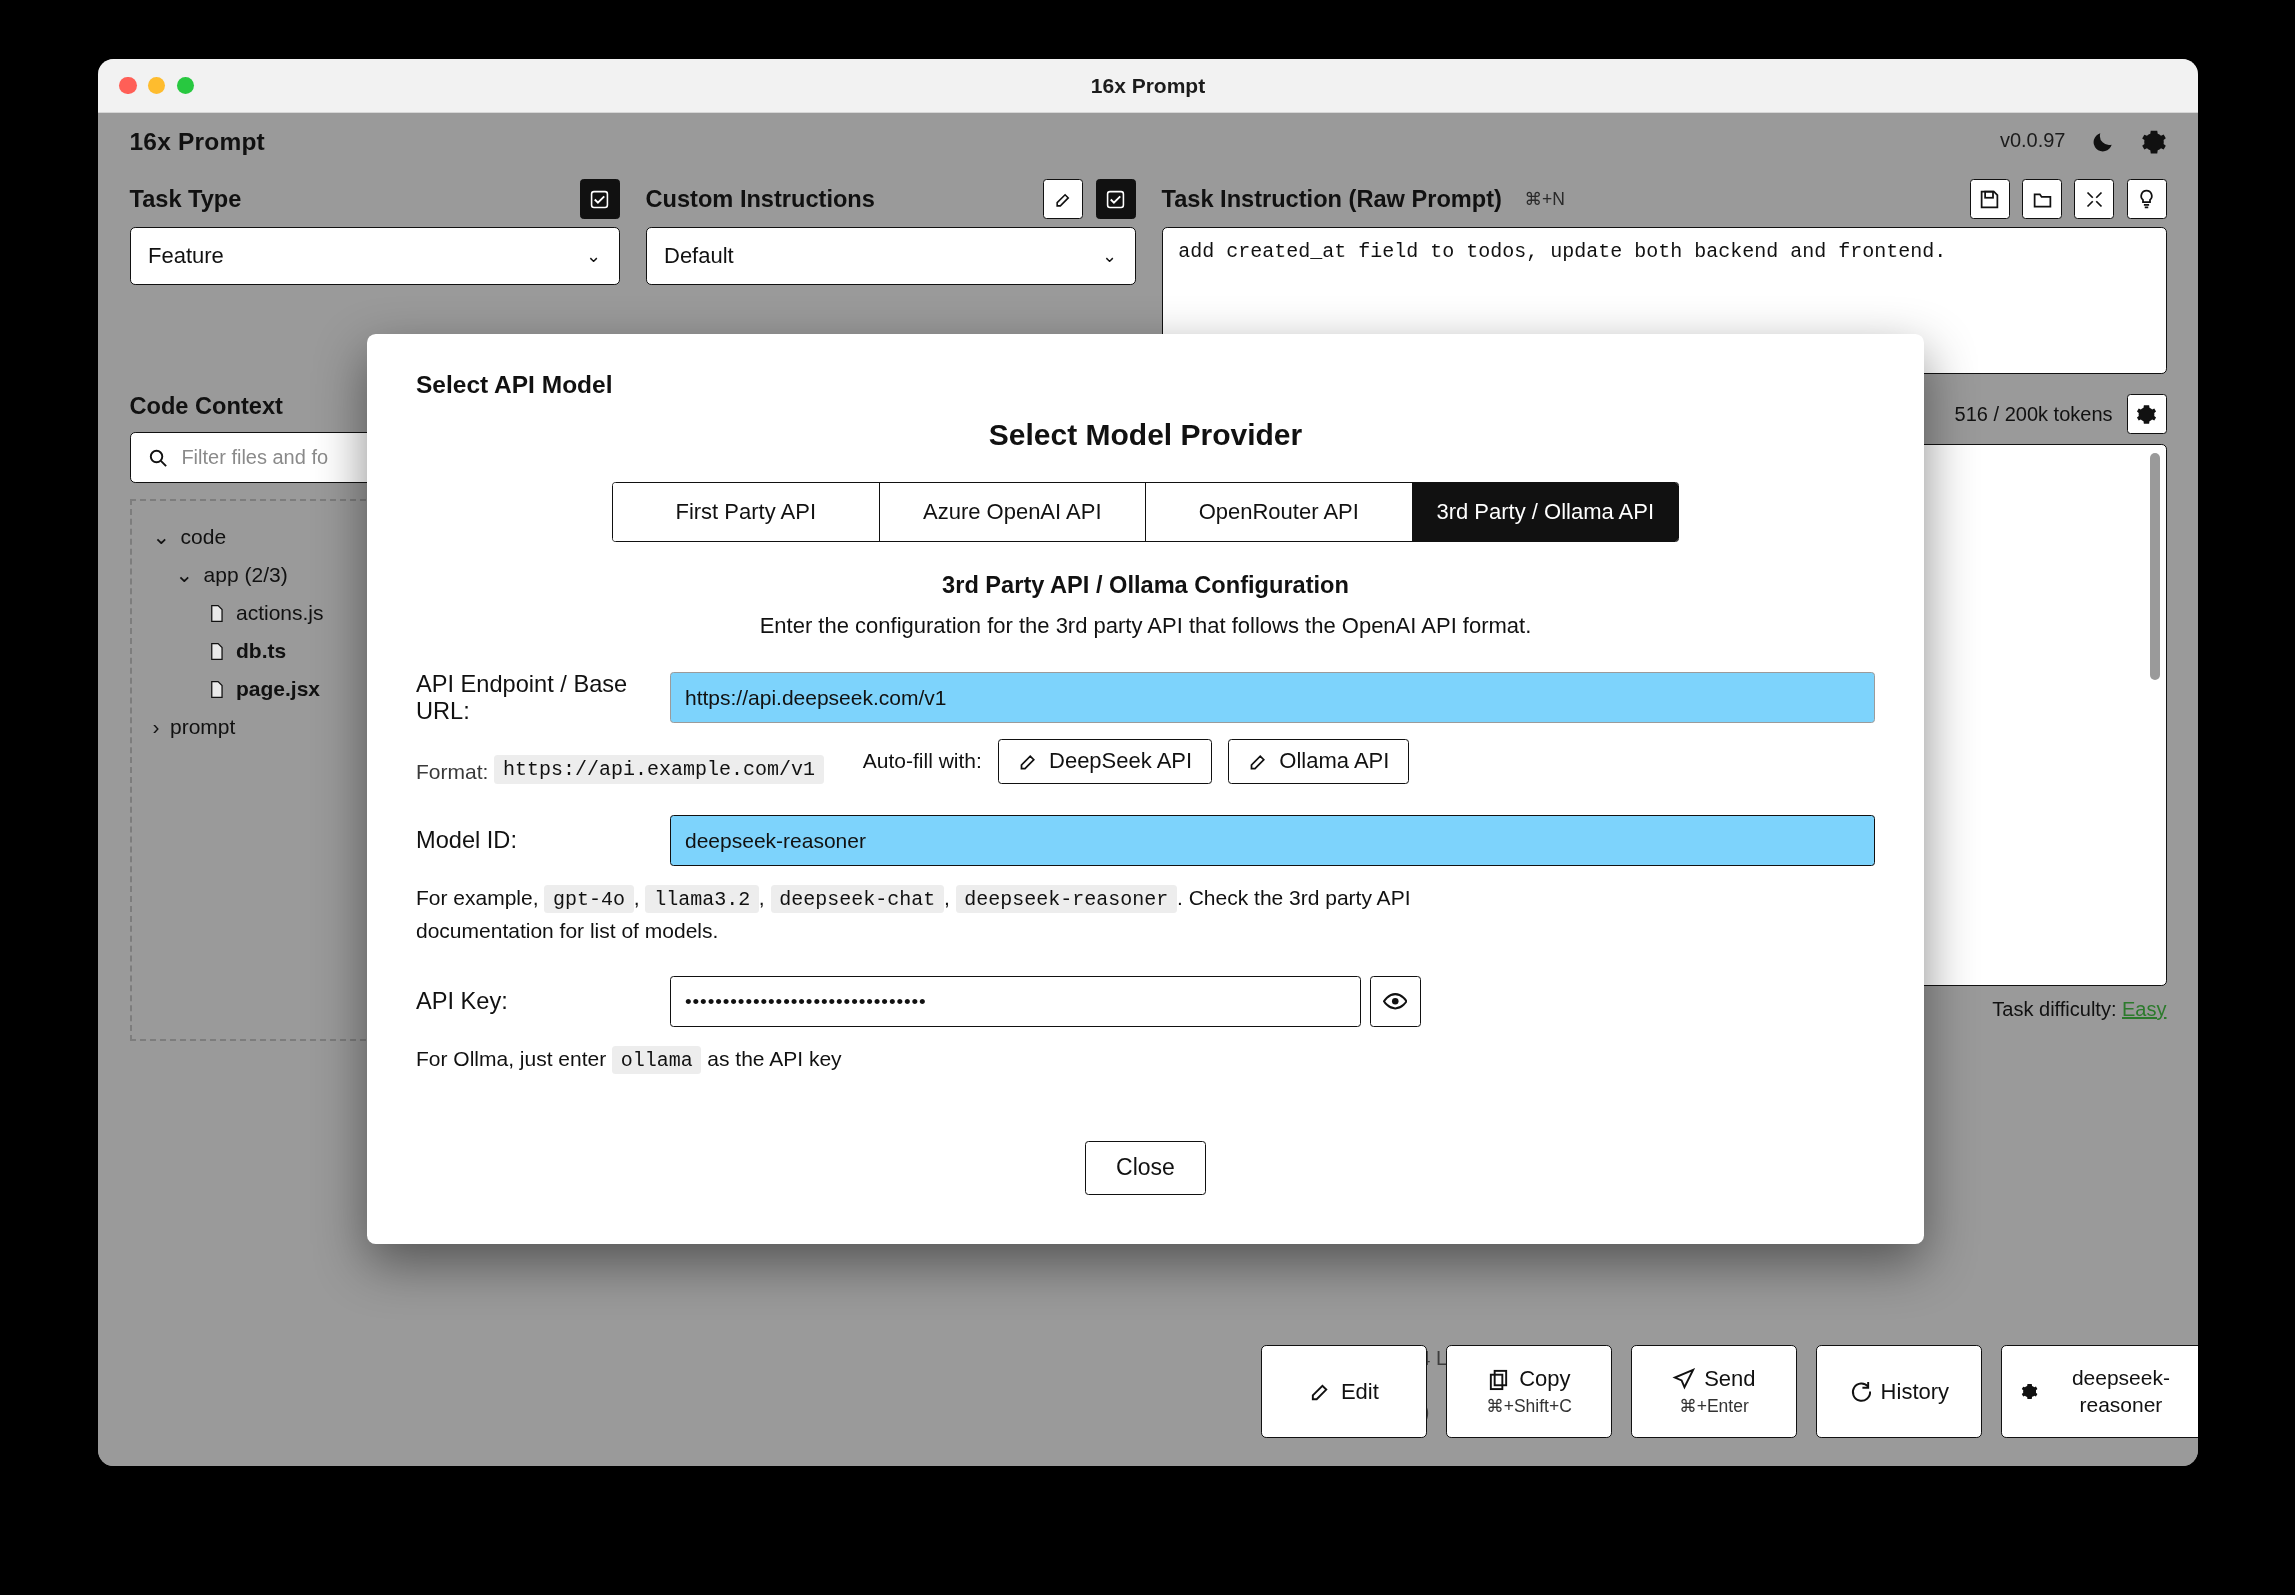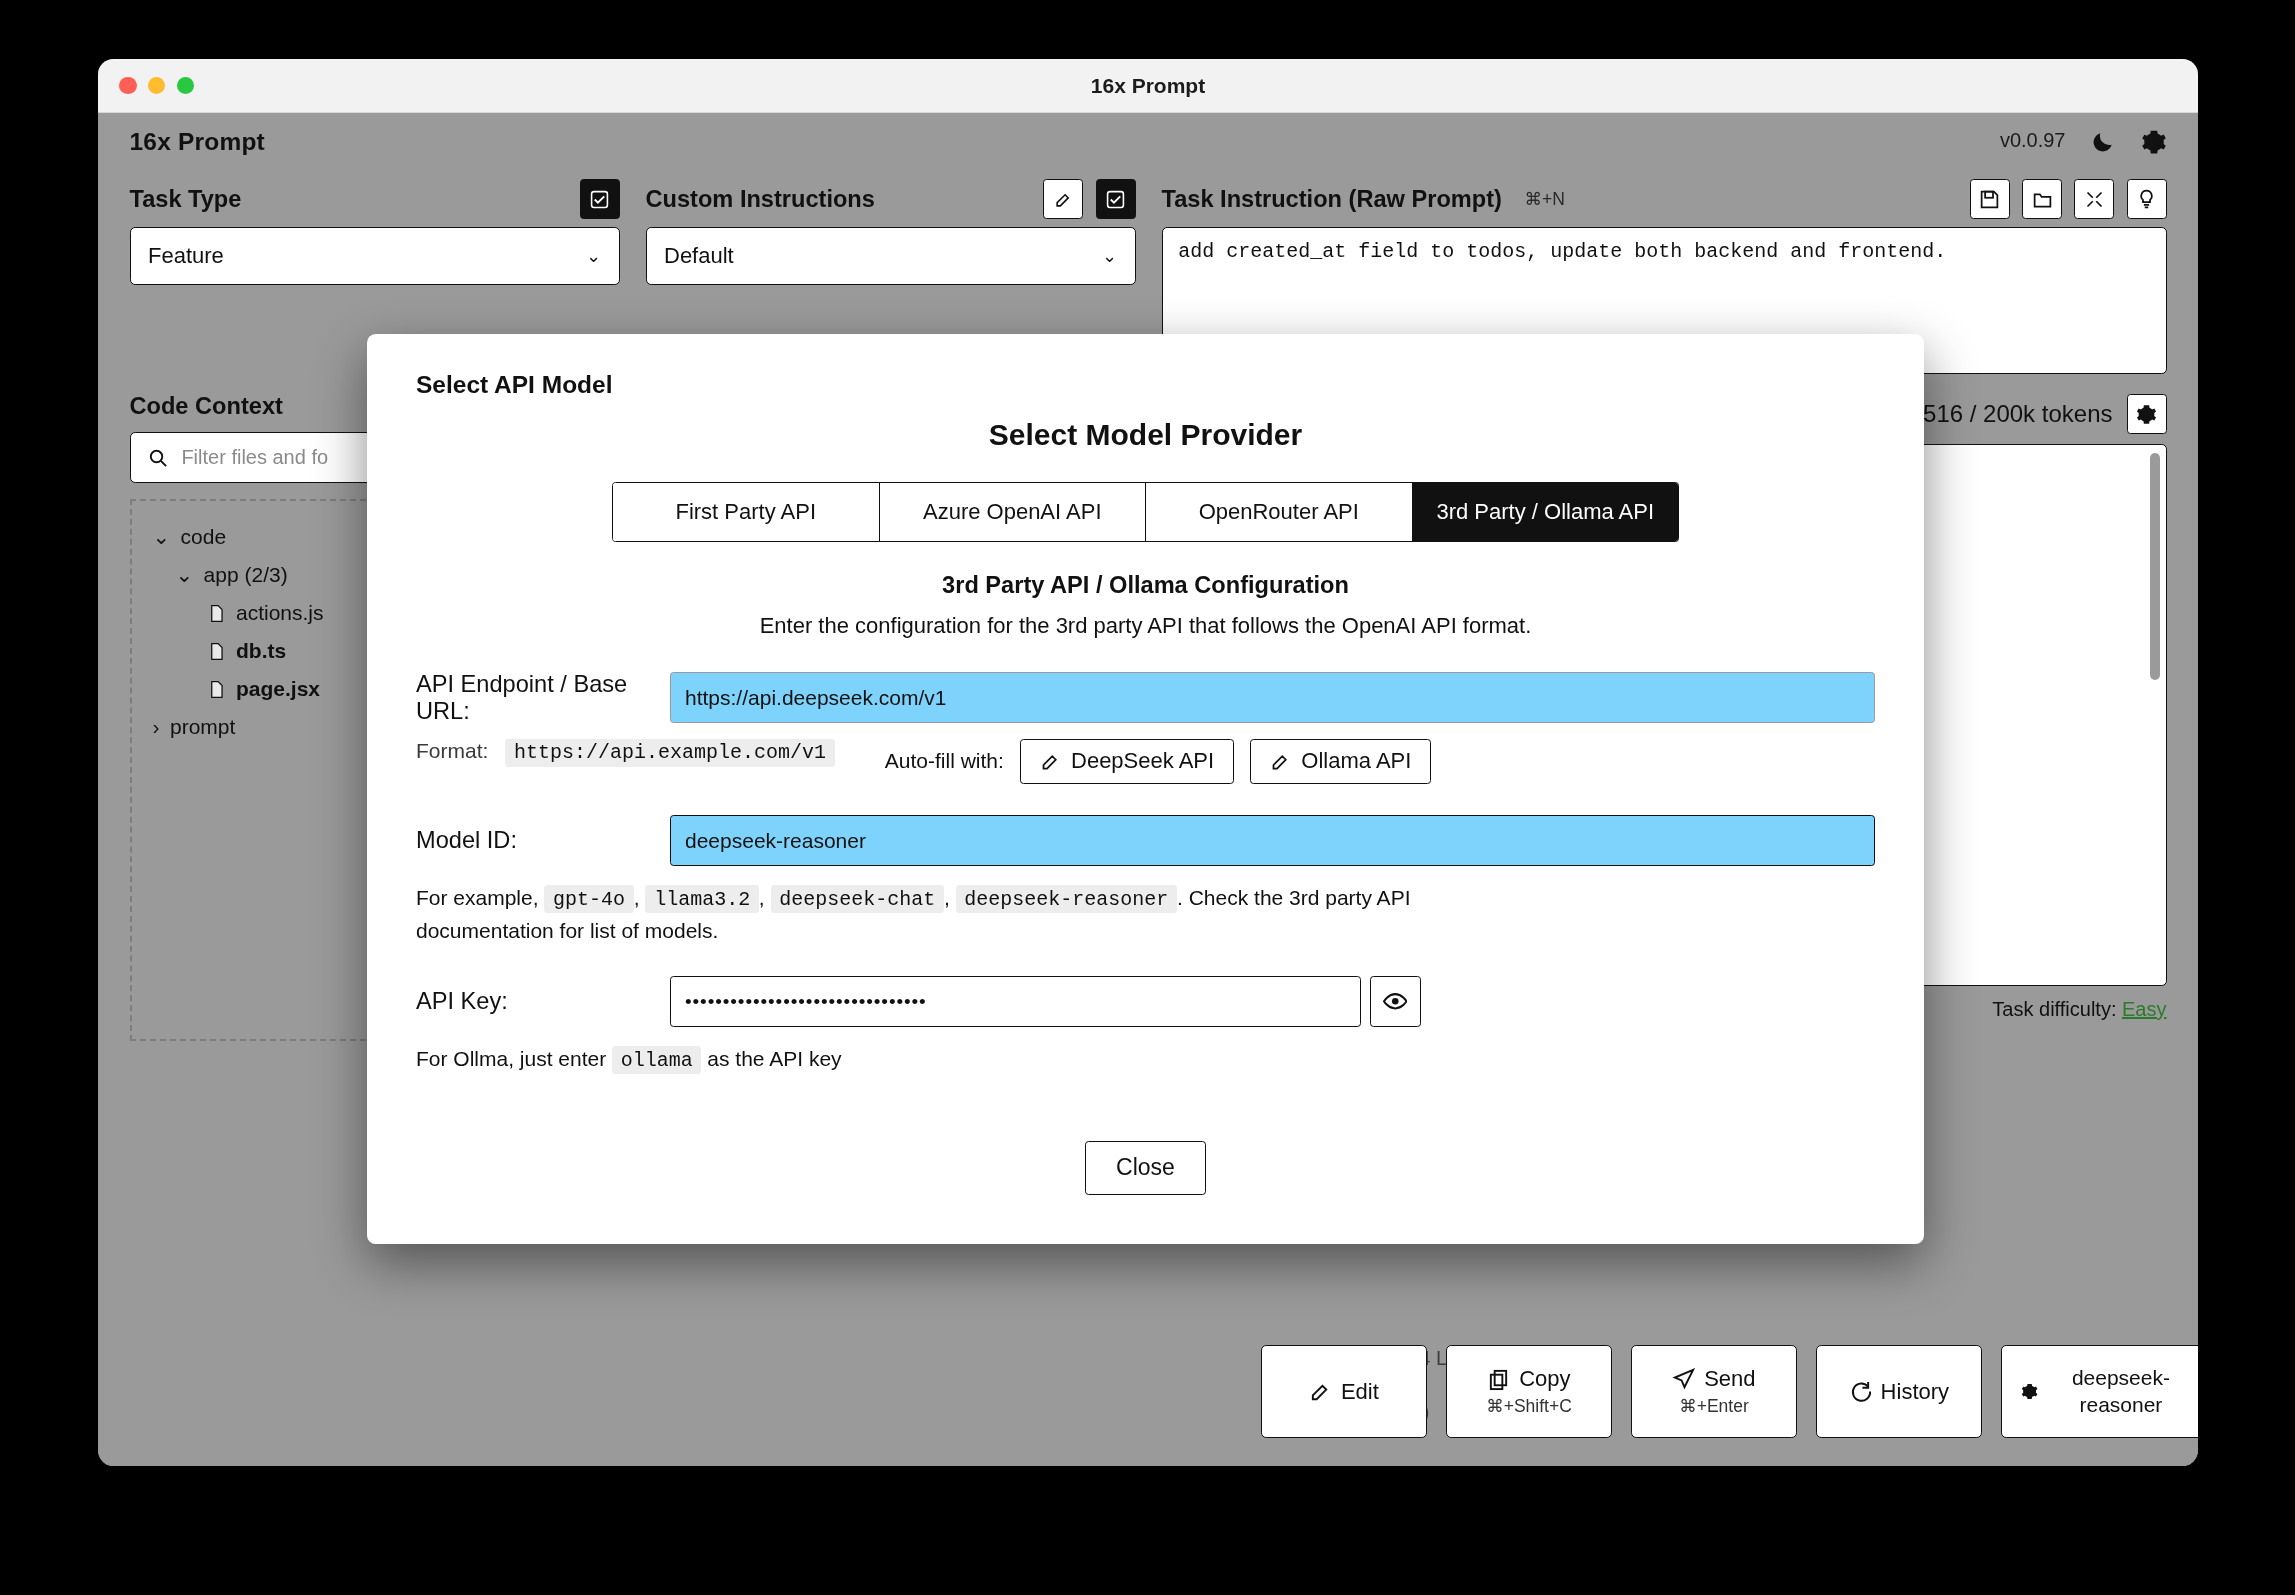--- a/index.html
+++ b/index.html
@@ -135,21 +135,21 @@
   .tnode.lvl2 { padding-left: 54px; }
   .tnode .nm { font-size: 21px; }
   .tnode .nm.b { font-weight: bold; }
   .drag-hint {
     position: absolute; left: 0; right: 0; top: 262px;
     text-align: center; color: #3a3a3a; font-size: 20px;
   }
 
   
   .prev-head { display: flex; align-items: center; height: 42px; }
-  .prev-tokens { margin-left: auto; font-size: 24px; color: #111; margin-right: 14px; }
+  .prev-tokens { margin-left: auto; font-size: 20px; color: #111; margin-right: 14px; }
   .prev-box {
     margin-top: 8.7px;
     background: #fff; border: 1.7px solid #111; border-radius: 5.2px;
     height: 542px; position: relative; overflow: hidden;
     font-family: "Liberation Mono", monospace; font-size: 20px; color: #111;
     padding: 15.7px 19px;
   }
   .prev-line { height: 38px; white-space: pre; }
   .scrollbar {
     position: absolute; right: 5.2px; top: 8.7px; width: 10.5px; height: 227px;
@@ -211,21 +211,21 @@
   .modal-h2 { text-align: center; font-size: 23.6px; font-weight: bold; color: #111; margin-top: 30px; }
   .modal-sub { text-align: center; font-size: 22px; color: #111; margin-top: 14px; }
 
   .frow { display: flex; align-items: center; margin-top: 31.5px; }
   .flabel { font-size: 23.6px; color: #111; width: 254px; }
   .finput {
     flex: 1; height: 51px; border: 1.7px solid #9b9b9b; border-radius: 3.5px;
     background: #7dd3fc; display: flex; align-items: center; padding: 0 14px;
     font-size: 21px; color: #111;
   }
-  .fnote { display: flex; align-items: flex-start; gap: 17px; font-size: 21px; color: #111; margin-top: 14px; }
+  .fnote { display: flex; align-items: flex-end; gap: 6px; font-size: 21px; color: #111; margin-top: 14px; }
   .code {
     background: #ededed; border-radius: 3.5px; padding: 2.6px 8.7px;
     font-family: "Liberation Mono", monospace; font-size: 20px; color: #111;
   }
   .autofill { margin-left: 33px; display: flex; align-items: center; gap: 15.7px; }
   .pillbtn {
     border: 1.7px solid #111; border-radius: 3.5px; background: #fff;
     height: 45px; display: flex; align-items: center; gap: 10.5px;
     padding: 0 19px; font-size: 22px; color: #111;
   }

